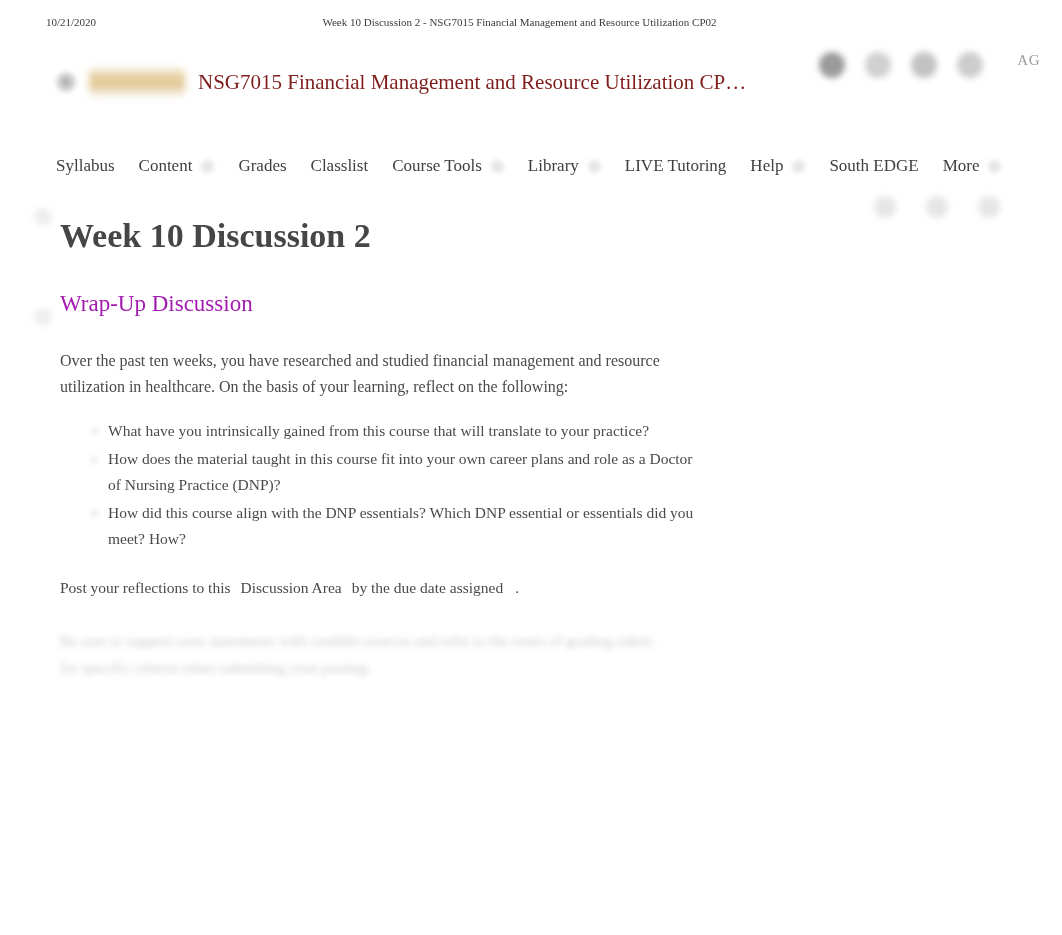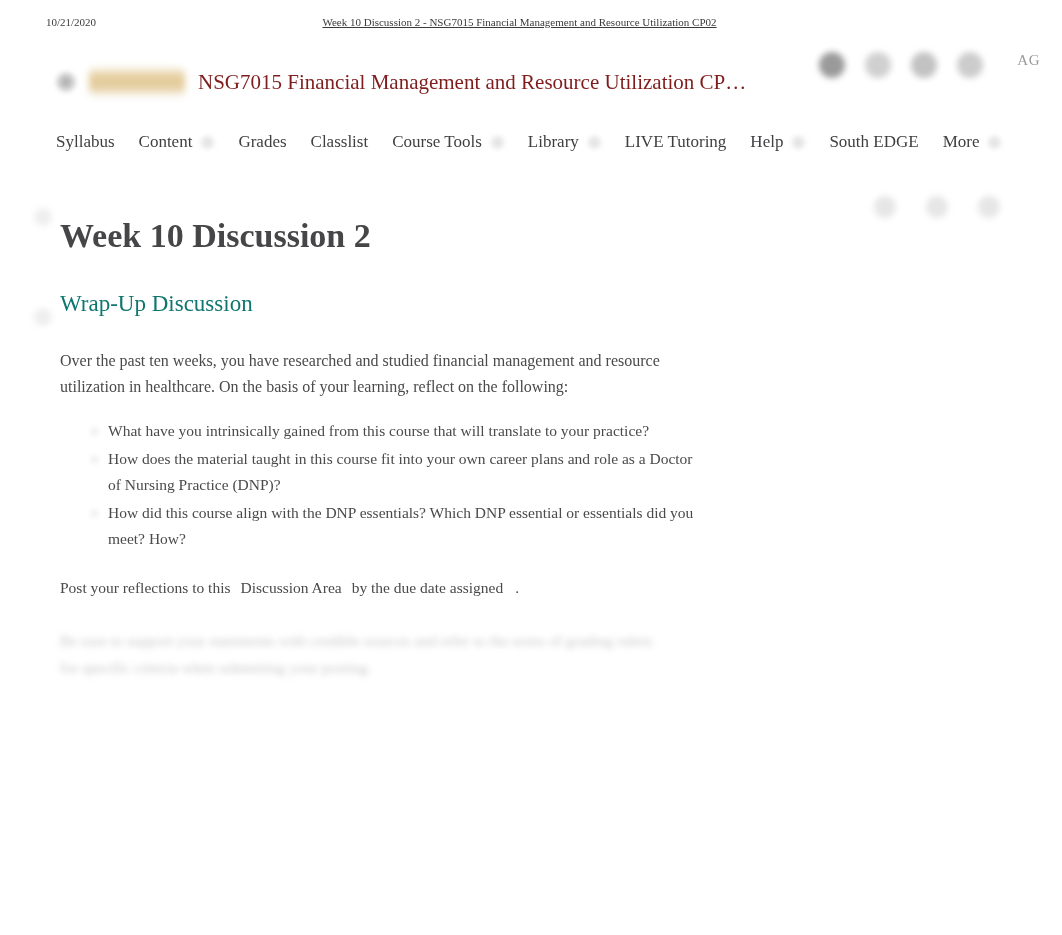--- a/index.html
+++ b/index.html
@@ -34,21 +34,20 @@
     top: 0;
     white-space: nowrap;
   }
   .print-title {
     position: absolute;
     left: 0;
     top: 0;
     width: 1007px;
     text-align: center;
     white-space: nowrap;
-    text-decoration: underline;
   }
 
   
   .course-header {
     position: absolute;
     top: 52px;
     left: 0;
     width: 1062px;
     height: 60px;
   }
@@ -118,21 +117,21 @@
   }
 
   
   .navbar {
     position: absolute;
     top: 132px;
     left: 0;
     width: 1062px;
     height: 44px;
     display: flex;
-    align-items: flex-start;
+    align-items: flex-end;
     padding-left: 56px;
   }
   .nav-item {
     position: relative;
     display: flex;
     align-items: center;
     font-size: 17px;
     color: #3f3f41;
     white-space: nowrap;
     margin-right: 24px;
@@ -192,21 +191,21 @@
   .content {
     position: absolute;
     top: 288px;
     left: 0;
     width: 1062px;
   }
   .section-heading {
     margin: 0 0 28px 60px;
     font-size: 23px;
     font-weight: normal;
-    color: #0f766e;
+    color: #a21caf;
     line-height: 32px;
   }
   .intro-para {
     margin: 0 0 18px 60px;
     width: 600px;
     font-size: 16px;
     line-height: 26px;
     color: #4a4a4a;
   }
   .question-list {

